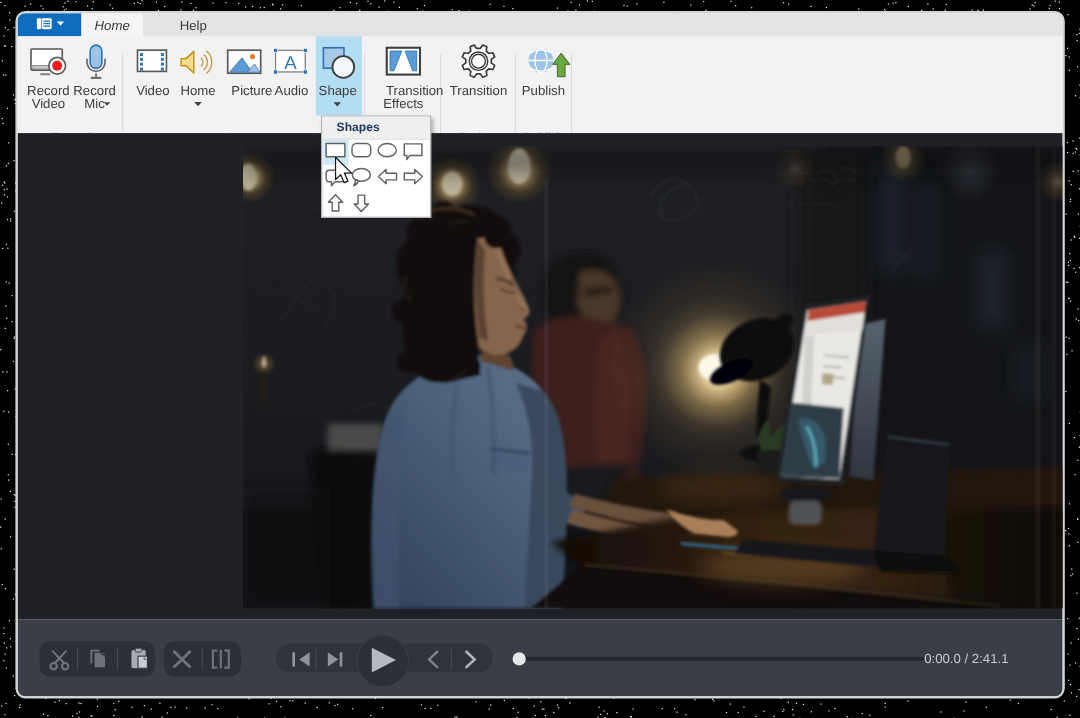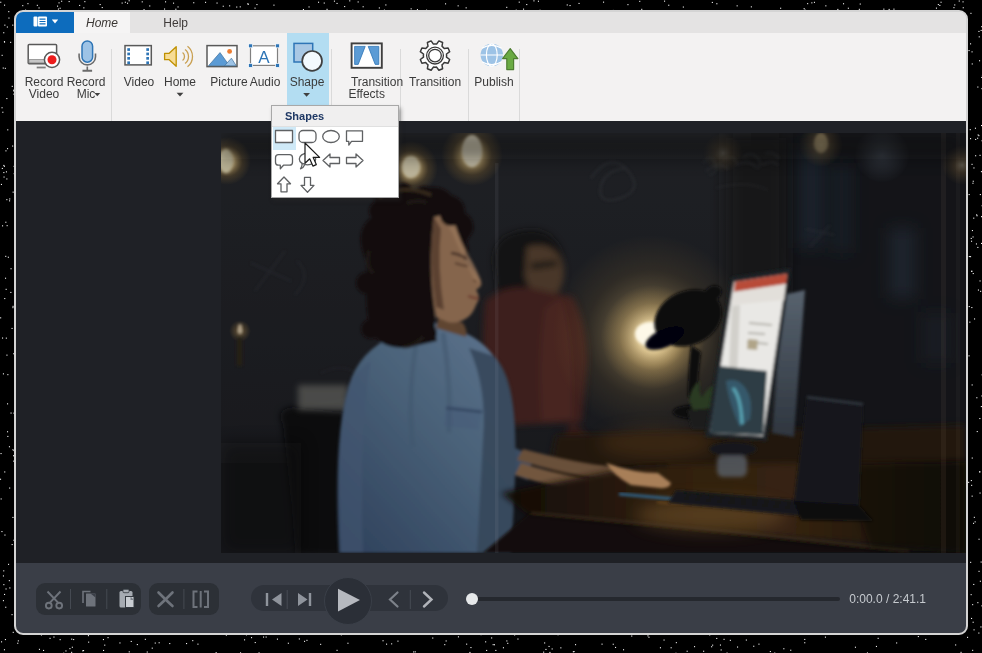--- a/index.html
+++ b/index.html
@@ -22,27 +22,27 @@
 .blabel{position:absolute;font-size:12px;color:#3b3b3b;text-align:center;white-space:nowrap;}
 .icon{position:absolute;}
 
 #canvas{position:absolute;left:0;top:109px;width:100%;height:442px;background:#1f2126;}
 
 #bbar{position:absolute;left:0;top:551px;width:100%;height:70px;background:#3a3e47;}
 .pill{position:absolute;top:20px;height:32px;background:#2c3036;border-radius:9px;}
 #ppill{position:absolute;top:22px;height:26px;background:#2f333b;border-radius:13px;}
 #pcirc{position:absolute;left:308px;top:14px;width:46px;height:46px;border-radius:50%;
   background:#2b2f37;border:1px solid #3a3f48;}
-#timetxt{position:absolute;top:29px;left:815px;width:95px;text-align:right;font-size:12px;color:#c6cacf;white-space:nowrap;}
+#timetxt{position:absolute;top:29px;left:815px;width:95px;text-align:center;font-size:12px;color:#c6cacf;white-space:nowrap;}
 #track{position:absolute;left:456px;top:33.5px;width:368px;height:4px;background:#25282e;border-radius:2px;}
 #knob{position:absolute;left:450px;top:30px;width:12px;height:12px;border-radius:50%;background:#e6e8ea;}
 
 #shapehl{position:absolute;left:271px;top:0px;width:42px;height:72px;background:#b3ddf2;}
-#popup{position:absolute;left:255px;top:93px;width:98px;height:91px;background:#fff;
-  border:1px solid #a8a8a8;box-shadow:2px 3px 4px rgba(40,40,40,0.4);padding-left:28px;}
+#popup{position:absolute;left:276px;top:93px;width:98px;height:91px;background:#fff;
+  border:1px solid #a8a8a8;box-shadow:2px 3px 4px rgba(40,40,40,0.4);}
 #pophdr{position:absolute;left:0;top:0;width:100%;height:21px;background:#f0efef;
   border-bottom:1px solid #e0e0e0;font-size:11px;font-weight:bold;color:#1f3864;
   line-height:21px;padding-left:13px;box-sizing:border-box;}
 #popsel{position:absolute;left:1px;top:21px;width:23px;height:23px;background:#cfe9f7;}
 </style>
 </head>
 <body>
 <svg class="abs" style="left:0;top:0" width="982" height="653" fill="#fff" opacity="0.95">
 <rect x="318.0" y="1.7" width="1.1" height="1.1"></rect>
     <rect x="639.2" y="0.8" width="1.1" height="1.1"></rect>

